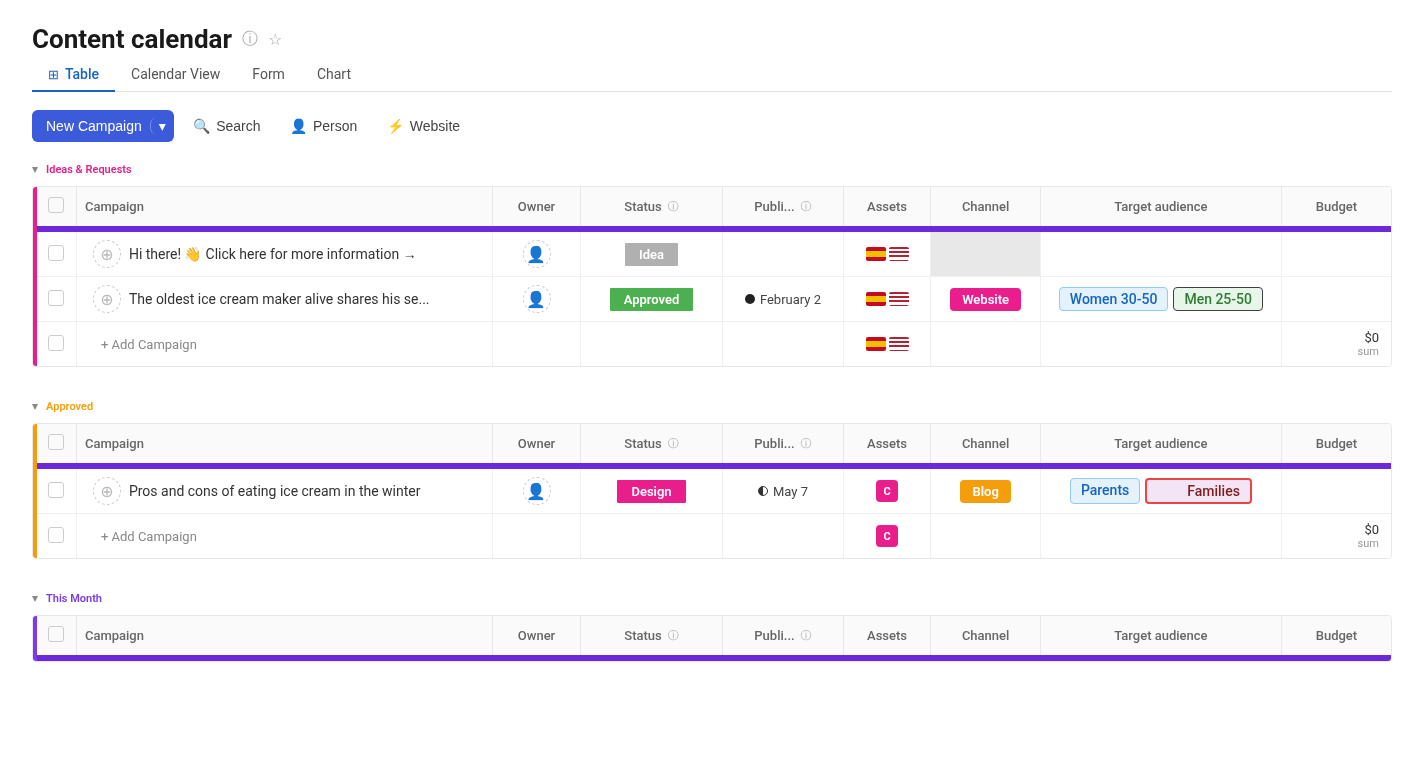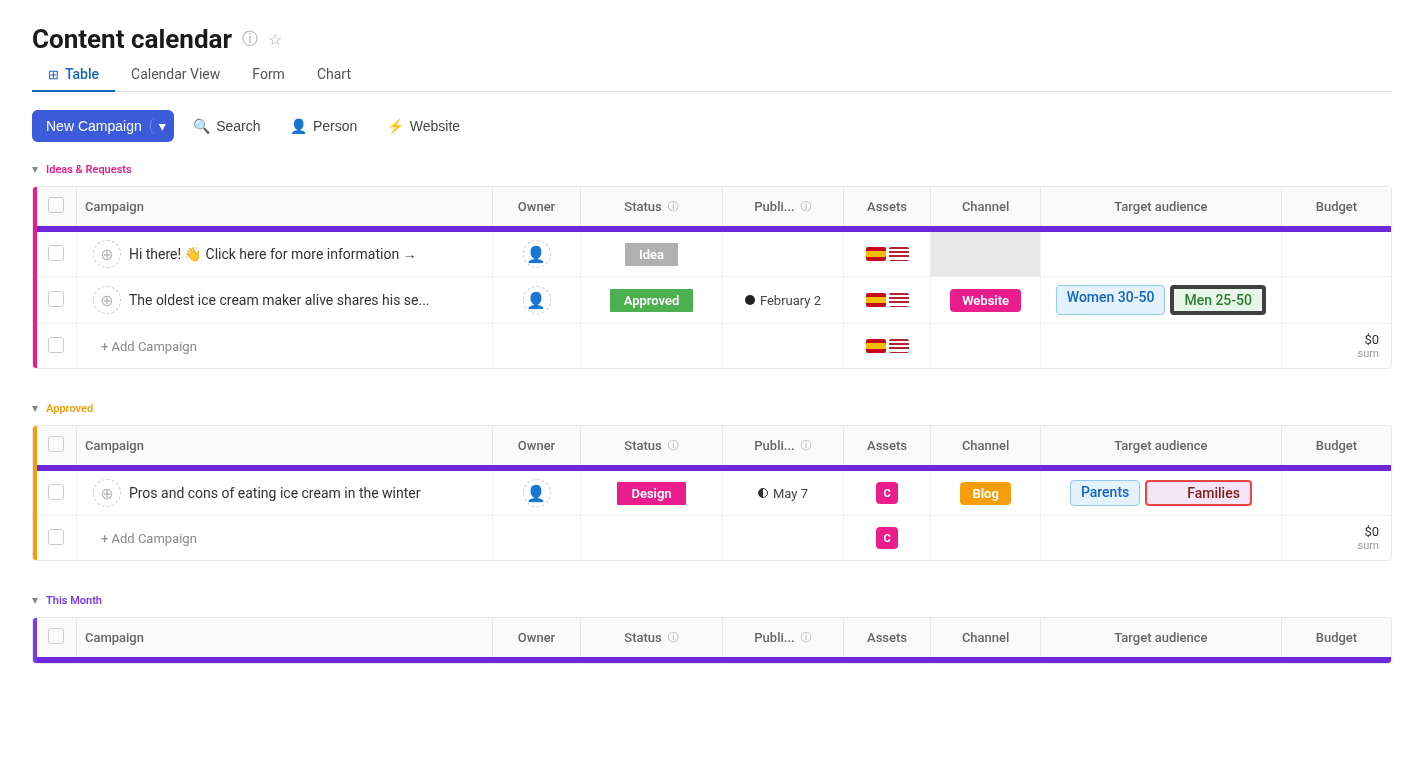--- a/index.html
+++ b/index.html
@@ -68,21 +68,21 @@
     .flag-us { background: linear-gradient(to bottom, #b22234 0%, #b22234 15%, #fff 15%, #fff 30%, #b22234 30%, #b22234 45%, #fff 45%, #fff 60%, #b22234 60%, #b22234 75%, #fff 75%, #fff 90%, #b22234 90%); }
     .asset-icon { width: 22px; height: 22px; border-radius: 4px; background: #e91e8c; display: flex; align-items: center; justify-content: center; color: #fff; font-size: 11px; font-weight: 700; }
 
     .channel-badge { display: inline-block; padding: 4px 12px; border-radius: 4px; font-size: 13px; font-weight: 600; color: #fff; }
     .channel-website { background: #e91e8c; }
     .channel-blog { background: #f59e0b; }
 
     .target-tags { display: flex; gap: 5px; justify-content: center; flex-wrap: wrap; }
     .tag { display: inline-block; padding: 3px 10px; border-radius: 4px; font-size: 14px; font-weight: 500; }
     .tag-women { background: #e3f2fd; color: #1565c0; border: 1px solid #90caf9; }
-    .tag-men { background: #e8f5e9; color: #2e7d32; border: 4px solid #404040; }
+    .tag-men { background: #e8f5e9; color: #2e7d32; border: 1px solid #404040; }
     .tag-parents { background: #e3f2fd; color: #1565c0; border: 1px solid #90caf9; }
     .tag-families { background: #f3e5f5; color: #7f1d1d; border: 2px solid #ef4444; padding-left: 40px; }
 
     .budget-cell { text-align: right; padding-right: 12px; font-size: 13px; color: #333; }
     .budget-sum { font-size: 11px; color: #999; }
     .add-campaign { color: #888; font-size: 13px; cursor: pointer; padding-left: 8px; }
     .info-icon { font-size: 11px; color: #aaa; cursor: pointer; margin-left: 3px; }
     .th-with-info { display: inline-flex; align-items: center; gap: 3px; }
   </style>
 </head>

